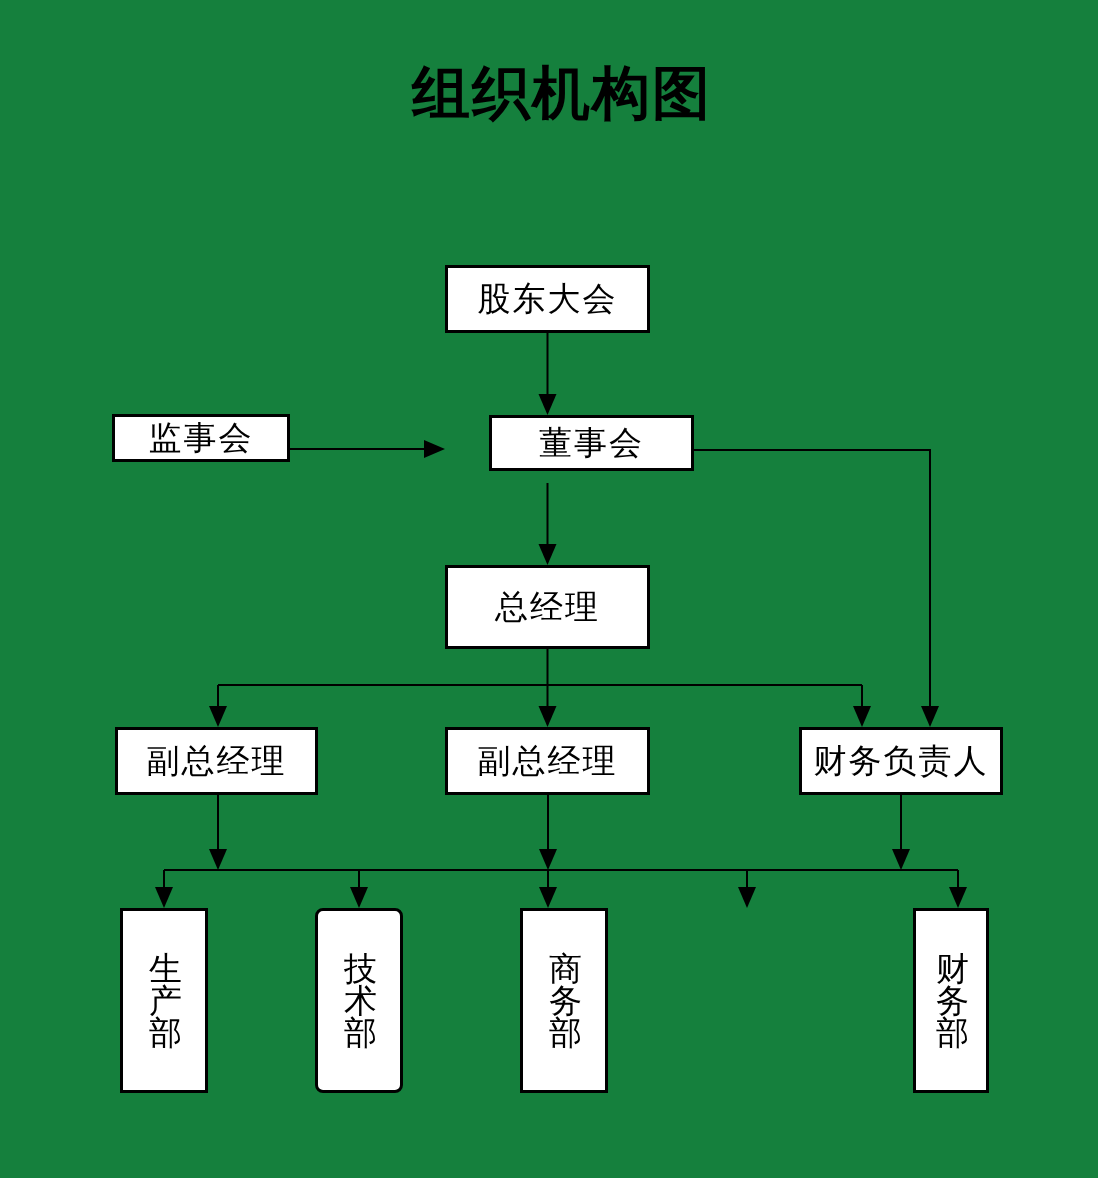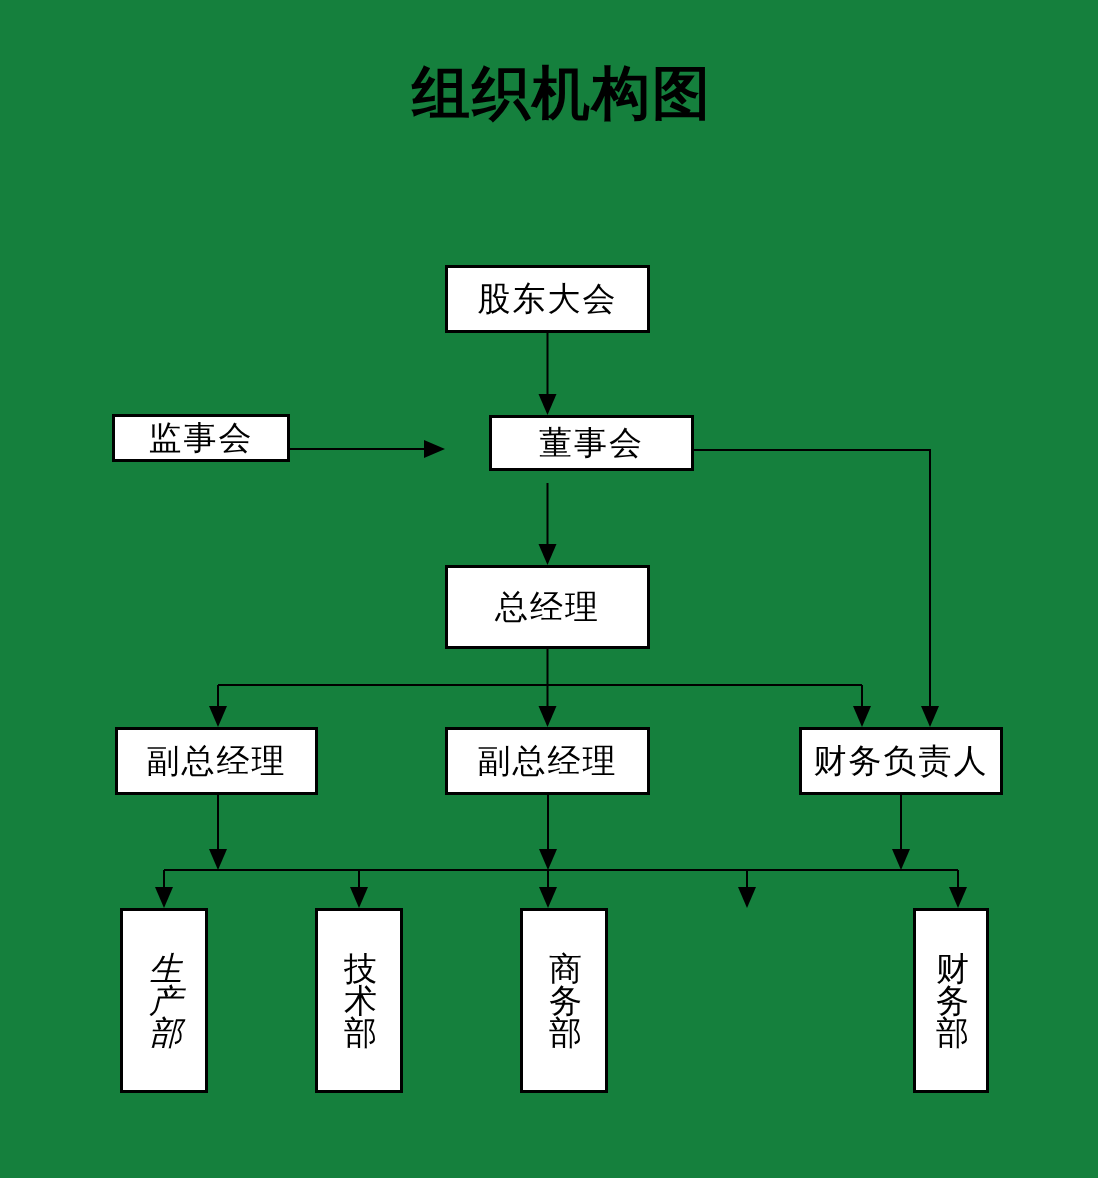--- a/index.html
+++ b/index.html
@@ -68,22 +68,22 @@
     word-break: break-all;
   }
   
   .n-shareholders { left: 445px; top: 265px; width: 205px; height: 68px; }
   .n-supervisory  { left: 112px; top: 414px; width: 178px; height: 48px; }
   .n-board        { left: 445px; top: 415px; width: 205px; height: 56px; margin-left: 44px; }
   .n-gm           { left: 445px; top: 565px; width: 205px; height: 84px; }
   .n-dgm-left     { left: 115px; top: 727px; width: 203px; height: 68px; }
   .n-dgm-center   { left: 445px; top: 727px; width: 205px; height: 68px; }
   .n-cfo          { left: 799px; top: 727px; width: 204px; height: 68px; }
-  .n-production   { left: 120px; top: 908px; width: 88px;  height: 185px; font-style: italic; }
-  .n-technology   { left: 315px; top: 908px; width: 88px;  height: 185px; }
+  .n-production   { left: 120px; top: 908px; width: 88px;  height: 185px; }
+  .n-technology   { left: 315px; top: 908px; width: 88px;  height: 185px; border-radius: 8px; }
   .n-commerce     { left: 520px; top: 908px; width: 88px;  height: 185px; }
   .n-office       { left: 703px; top: 908px; width: 88px;  height: 185px; }
   .n-finance      { left: 913px; top: 908px; width: 76px;  height: 185px; }
 </style>
 </head>
 <body>
 
 <div class="canvas">
 
   <h1 class="title">组织机构图</h1>

